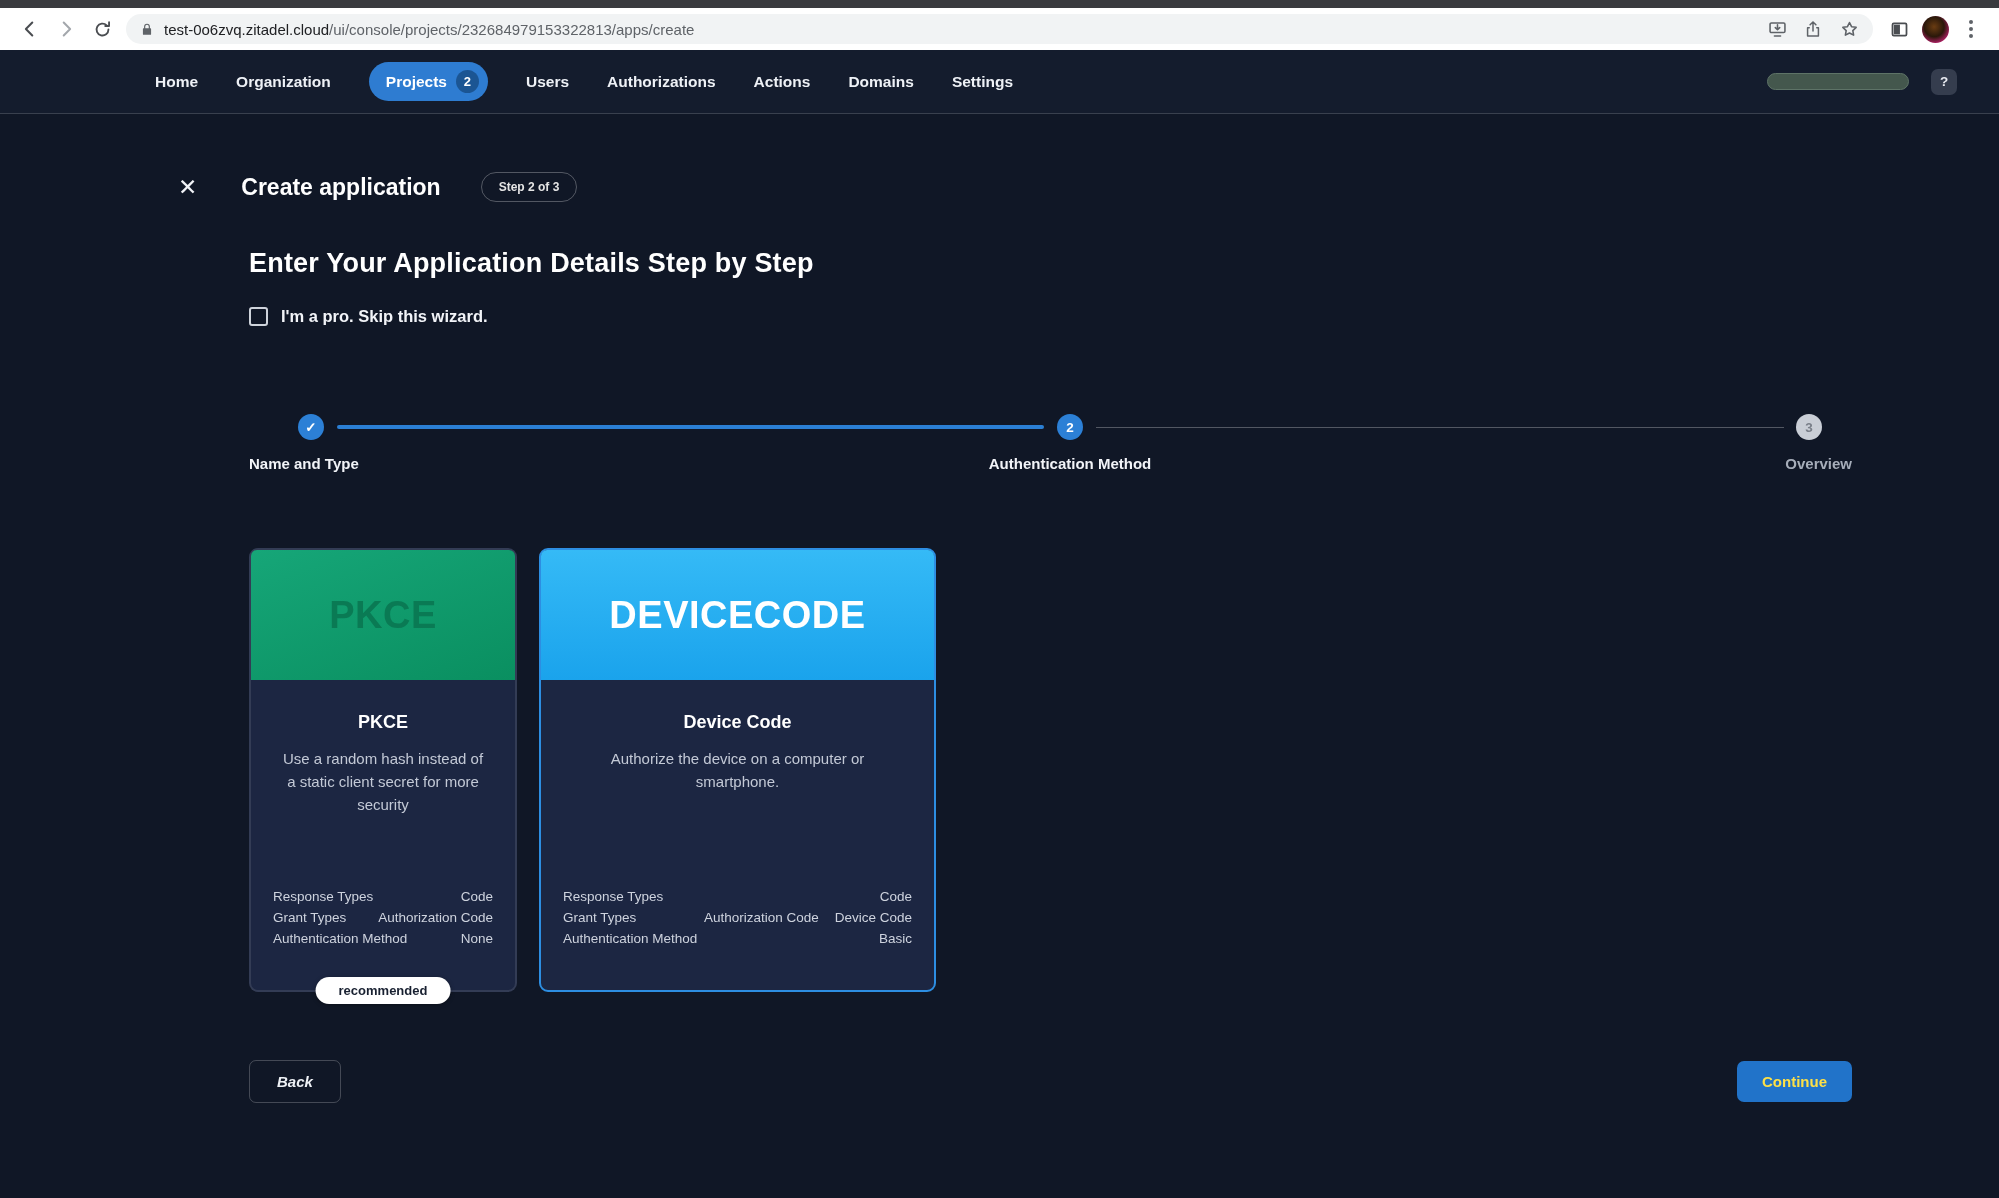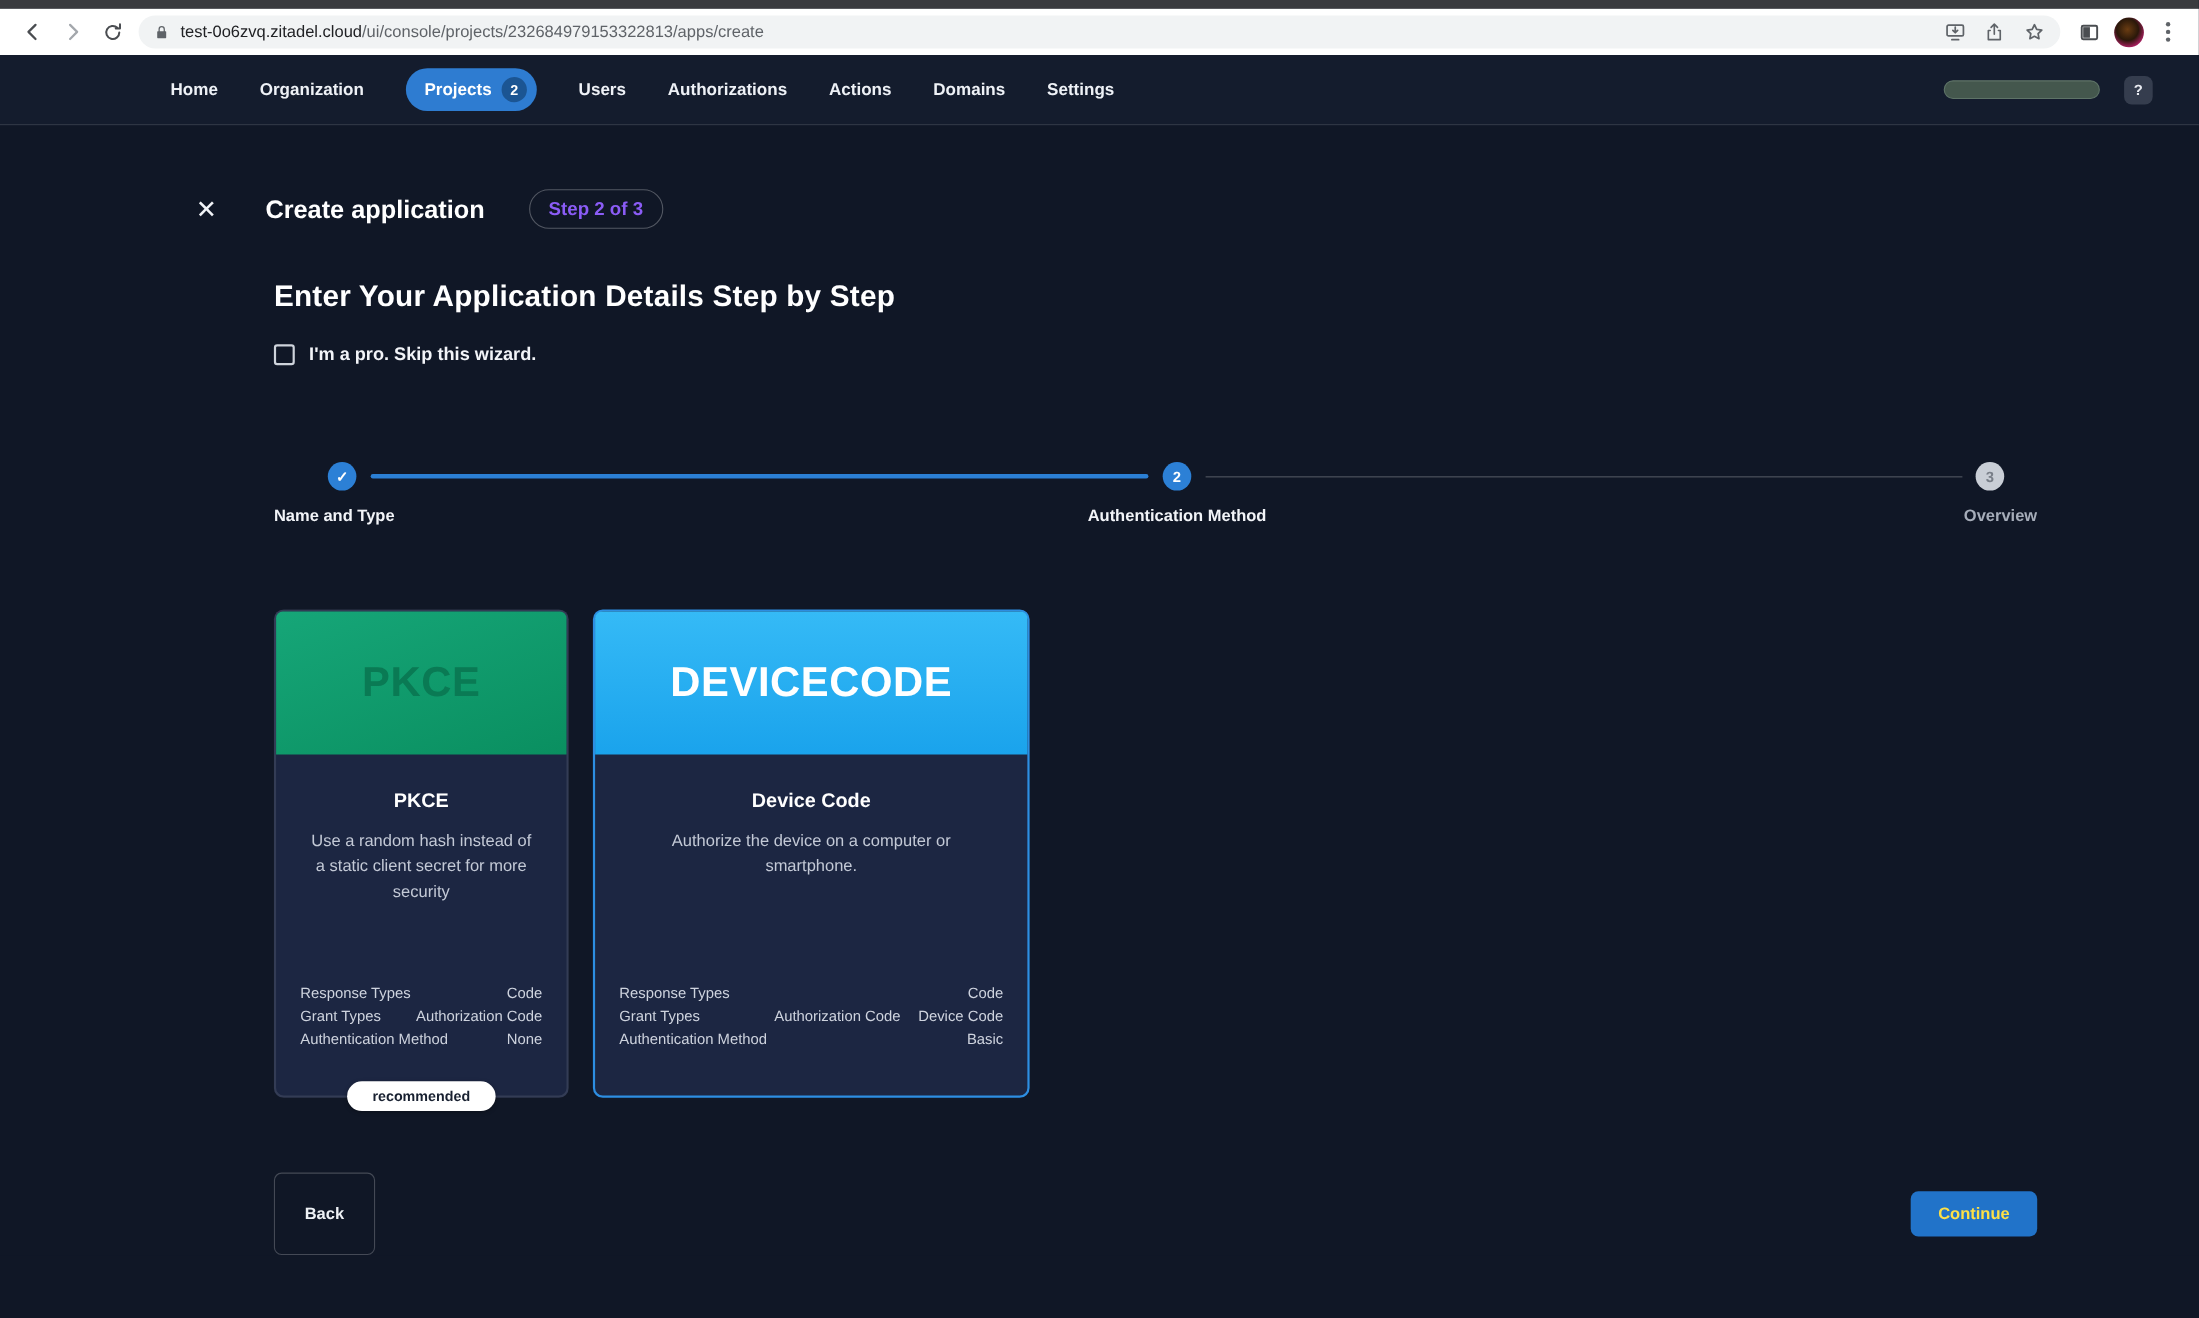--- a/index.html
+++ b/index.html
@@ -26,21 +26,21 @@
   .nav-pill .badge { width:23px; height:23px; border-radius:50%; background:rgba(13,52,97,0.55); font-size:13px; font-weight:700; display:flex; align-items:center; justify-content:center; }
   .nav-right { margin-left:auto; display:flex; align-items:center; gap:22px; }
   .org-skeleton { width:142px; height:17px; border-radius:9px; background:#44574d; border:1px solid #5e7367; cursor:pointer; }
   .help-btn { width:26px; height:26px; border-radius:7px; background:#353d4e; color:#e9ebf1; font-size:13.5px; font-weight:700; display:flex; align-items:center; justify-content:center; cursor:pointer; }
 
   
   .main { padding:58px 147px 0 178px; background:#101726; }
   .header-row { display:flex; align-items:center; }
   .close-x { font-size:23px; color:#f2f4f8; cursor:pointer; line-height:1; }
   .page-title { font-size:23px; font-weight:700; color:#ffffff; margin-left:44px; }
-  .step-badge { margin-left:40px; border:1px solid rgba(255,255,255,0.28); border-radius:999px; padding:7px 17px; font-size:17px; font-weight:700; color:#8b5cf6; }
+  .step-badge { margin-left:40px; border:1px solid rgba(255,255,255,0.28); border-radius:999px; padding:7px 17px; font-size:12px; font-weight:700; color:#e5e5e5; }
 
   .wizard { margin-left:71px; width:1603px; }
   .wizard h1 { margin-top:46px; font-size:27px; font-weight:700; color:#ffffff; letter-spacing:0.2px; }
 
   .skip-row { margin-top:28px; display:flex; align-items:center; gap:13px; cursor:pointer; }
   .checkbox { width:19px; height:19px; border:2px solid #ced3db; border-radius:3px; background:transparent; }
   .skip-label { font-size:16.5px; font-weight:700; color:#f2f4f8; }
 
   
   .stepper { position:relative; margin-top:88px; height:64px; }
@@ -64,21 +64,21 @@
   .card-body { flex:1; display:flex; flex-direction:column; padding:26px 22px 44px; }
   .card-title { text-align:center; font-size:18px; font-weight:700; color:#ffffff; margin-top:6px; }
   .card-desc { text-align:center; font-size:15px; line-height:23px; color:#c3c9d6; margin-top:14px; padding:0 8px; }
   .card-rows { margin-top:auto; display:flex; flex-direction:column; gap:6px; font-size:13.5px; color:#ced3de; }
   .card-row { display:flex; justify-content:space-between; gap:10px; }
   .row-values { display:flex; gap:16px; text-align:right; }
   .recommended-badge { position:absolute; left:50%; bottom:-14px; transform:translateX(-50%); background:#ffffff; color:#182030; font-size:13px; font-weight:600; padding:6px 23px; border-radius:16px; white-space:nowrap; box-shadow:0 1px 4px rgba(0,0,0,0.35); }
 
   
   .buttons-row { margin-top:68px; display:flex; justify-content:space-between; align-items:center; }
-  .btn-back { background:transparent; border:1px solid rgba(255,255,255,0.22); color:#eef1f5; padding:28px 27px; border-radius:7px; font-size:15px; font-weight:600; font-family:inherit; cursor:pointer; }
+  .btn-back { background:transparent; border:1px solid rgba(255,255,255,0.22); color:#eef1f5; padding:12px 27px; border-radius:7px; font-size:15px; font-weight:600; font-family:inherit; cursor:pointer;font-style:italic; }
   .btn-continue { background:#2173c9; border:none; color:#fde047; padding:12px 25px; border-radius:7px; font-size:15px; font-weight:600; font-family:inherit; cursor:pointer; }
 </style>
 </head>
 <body>
 
 <div class="tab-strip"></div>
 <div class="toolbar">
   <div class="chrome-btn">
     <svg width="22" height="22" viewBox="0 0 24 24">
         <path d="M14.5 5 L7.5 12 L14.5 19" fill="none" stroke="#4a4d51" stroke-width="2.2" stroke-linecap="round" stroke-linejoin="round"></path>

